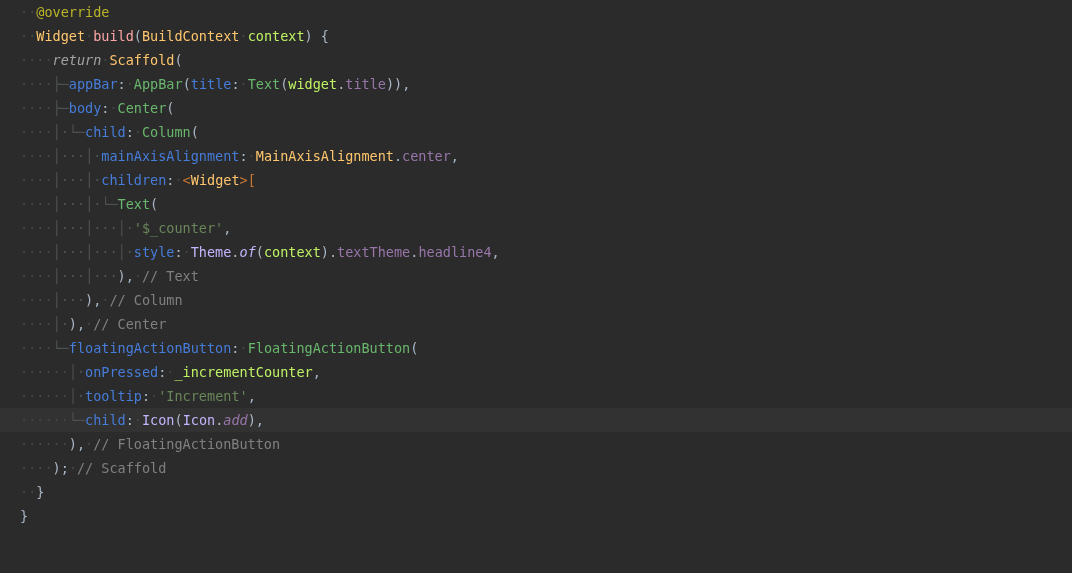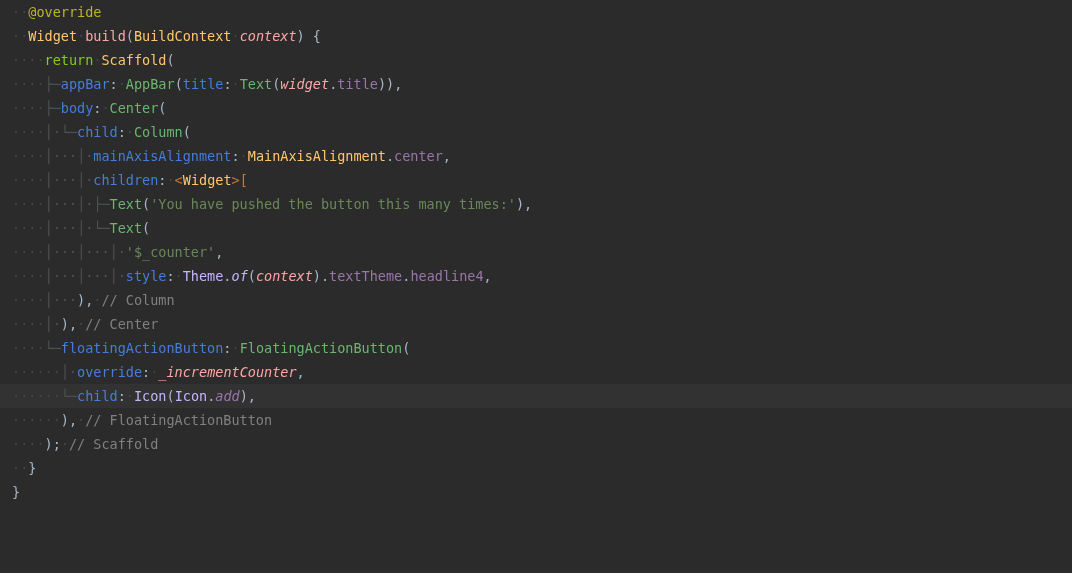--- a/index.html
+++ b/index.html
@@ -16,34 +16,34 @@
 .editor {
   position: relative;
   padding-top: 0;
 }
 .line {
   height: 24px;
   white-space: pre;
   position: relative;
 }
 .code {
-  padding-left: 12px;
+  padding-left: 20px;
 }
 .highlight {
   background: #323232;
 }
 
 .ind { color: #424648; }
 .tree { color: #4e5254; }
 
-.kw   { color: #84cc16; }           
+.kw   { color: #a3a3a3; font-style: italic; }           
 .meta { color: #bbb529; font-style: normal; } 
 .type { color: #ffc66d; }           
 .fn   { color: #fca5a5; }           
-.id   { color: #fca5a5; font-style: italic; }           
+.id   { color: #bef264; }           
 .prop { color: #467cda; }           
 .call { color: #69b76d; }           
 .mem  { color: #9876aa; }           
 .str  { color: #6a8759; }           
 .cmt  { color: #808080; }           
 .pun  { color: #a9b7c6; }
 .sym  { color: #cc7832; }           
 .ital { font-style: italic; margin-top: 20px; }
 .gold { color: #c4b5fd; }
 </style>
@@ -61,38 +61,39 @@
 <div class="line"><span class="code"><span class="ind">····</span><span class="tree">├─</span><span class="prop">appBar</span><span class="pun">:</span><span class="ind">·</span><span class="call">AppBar</span><span class="pun">(</span><span class="prop">title</span><span class="pun">:</span><span class="ind">·</span><span class="call">Text</span><span class="pun">(</span><span class="id">widget</span><span class="pun">.</span><span class="mem">title</span><span class="pun">)),</span></span></div>
 
 <div class="line"><span class="code"><span class="ind">····</span><span class="tree">├─</span><span class="prop">body</span><span class="pun">:</span><span class="ind">·</span><span class="call">Center</span><span class="pun">(</span></span></div>
 
 <div class="line"><span class="code"><span class="ind">····</span><span class="tree">│·└─</span><span class="prop">child</span><span class="pun">:</span><span class="ind">·</span><span class="call">Column</span><span class="pun">(</span></span></div>
 
 <div class="line"><span class="code"><span class="ind">····</span><span class="tree">│···│·</span><span class="prop">mainAxisAlignment</span><span class="pun">:</span><span class="ind">·</span><span class="type">MainAxisAlignment</span><span class="pun">.</span><span class="mem">center</span><span class="pun">,</span></span></div>
 
 <div class="line"><span class="code"><span class="ind">····</span><span class="tree">│···│·</span><span class="prop">children</span><span class="pun">:</span><span class="ind">·</span><span class="sym">&lt;</span><span class="type">Widget</span><span class="sym">&gt;[</span></span></div>
 
-<div class="line"><span class="code"><span class="ind">····</span><span class="tree">│···│·├─</span><span class="call">Text</span><span class="pun">(</span><span class="str">'You have pushed the button this many times:'</span><span class="pun">),</span></span></div>
 
 <div class="line"><span class="code"><span class="ind">····</span><span class="tree">│···│·└─</span><span class="call">Text</span><span class="pun">(</span></span></div>
 
 <div class="line"><span class="code"><span class="ind">····</span><span class="tree">│···│···│·</span><span class="str">'$_counter'</span><span class="pun">,</span></span></div>
 
 <div class="line"><span class="code"><span class="ind">····</span><span class="tree">│···│···│·</span><span class="prop">style</span><span class="pun">:</span><span class="ind">·</span><span class="gold">Theme</span><span class="pun">.</span><span class="gold ital">of</span><span class="pun">(</span><span class="id">context</span><span class="pun">).</span><span class="mem">textTheme</span><span class="pun">.</span><span class="mem">headline4</span><span class="pun">,</span></span></div>
 
+<div class="line"><span class="code"><span class="ind">····</span><span class="tree">│···│···</span><span class="pun">),</span><span class="ind">·</span><span class="cmt">// Text</span></span></div>
 
 
 <div class="line"><span class="code"><span class="ind">····</span><span class="tree">│···</span><span class="pun">),</span><span class="ind">·</span><span class="cmt">// Column</span></span></div>
 
 <div class="line"><span class="code"><span class="ind">····</span><span class="tree">│·</span><span class="pun">),</span><span class="ind">·</span><span class="cmt">// Center</span></span></div>
 
 <div class="line"><span class="code"><span class="ind">····</span><span class="tree">└─</span><span class="prop">floatingActionButton</span><span class="pun">:</span><span class="ind">·</span><span class="call">FloatingActionButton</span><span class="pun">(</span></span></div>
 
-<div class="line"><span class="code"><span class="ind">······</span><span class="tree">│·</span><span class="prop">override</span><span class="pun">:</span><span class="ind">·</span><span class="id">_incrementCounter</span><span class="pun">,</span></span></div>
+<div class="line"><span class="code"><span class="ind">······</span><span class="tree">│·</span><span class="prop">onPressed</span><span class="pun">:</span><span class="ind">·</span><span class="id">_incrementCounter</span><span class="pun">,</span></span></div>
 
+<div class="line"><span class="code"><span class="ind">······</span><span class="tree">│·</span><span class="prop">tooltip</span><span class="pun">:</span><span class="ind">·</span><span class="str">'Increment'</span><span class="pun">,</span></span></div>
 
 <div class="line highlight"><span class="code"><span class="ind">······</span><span class="tree">└─</span><span class="prop">child</span><span class="pun">:</span><span class="ind">·</span><span class="gold">Icon</span><span class="pun">(</span><span class="gold">Icon</span><span class="pun">.</span><span class="mem ital">add</span><span class="pun">),</span></span></div>
 
 <div class="line"><span class="code"><span class="ind">······</span><span class="pun">),</span><span class="ind">·</span><span class="cmt">// FloatingActionButton</span></span></div>
 
 <div class="line"><span class="code"><span class="ind">····</span><span class="pun">);</span><span class="ind">·</span><span class="cmt">// Scaffold</span></span></div>
 
 <div class="line"><span class="code"><span class="ind">··</span><span class="pun">}</span></span></div>
 
 <div class="line"><span class="code"><span class="pun">}</span></span></div>

